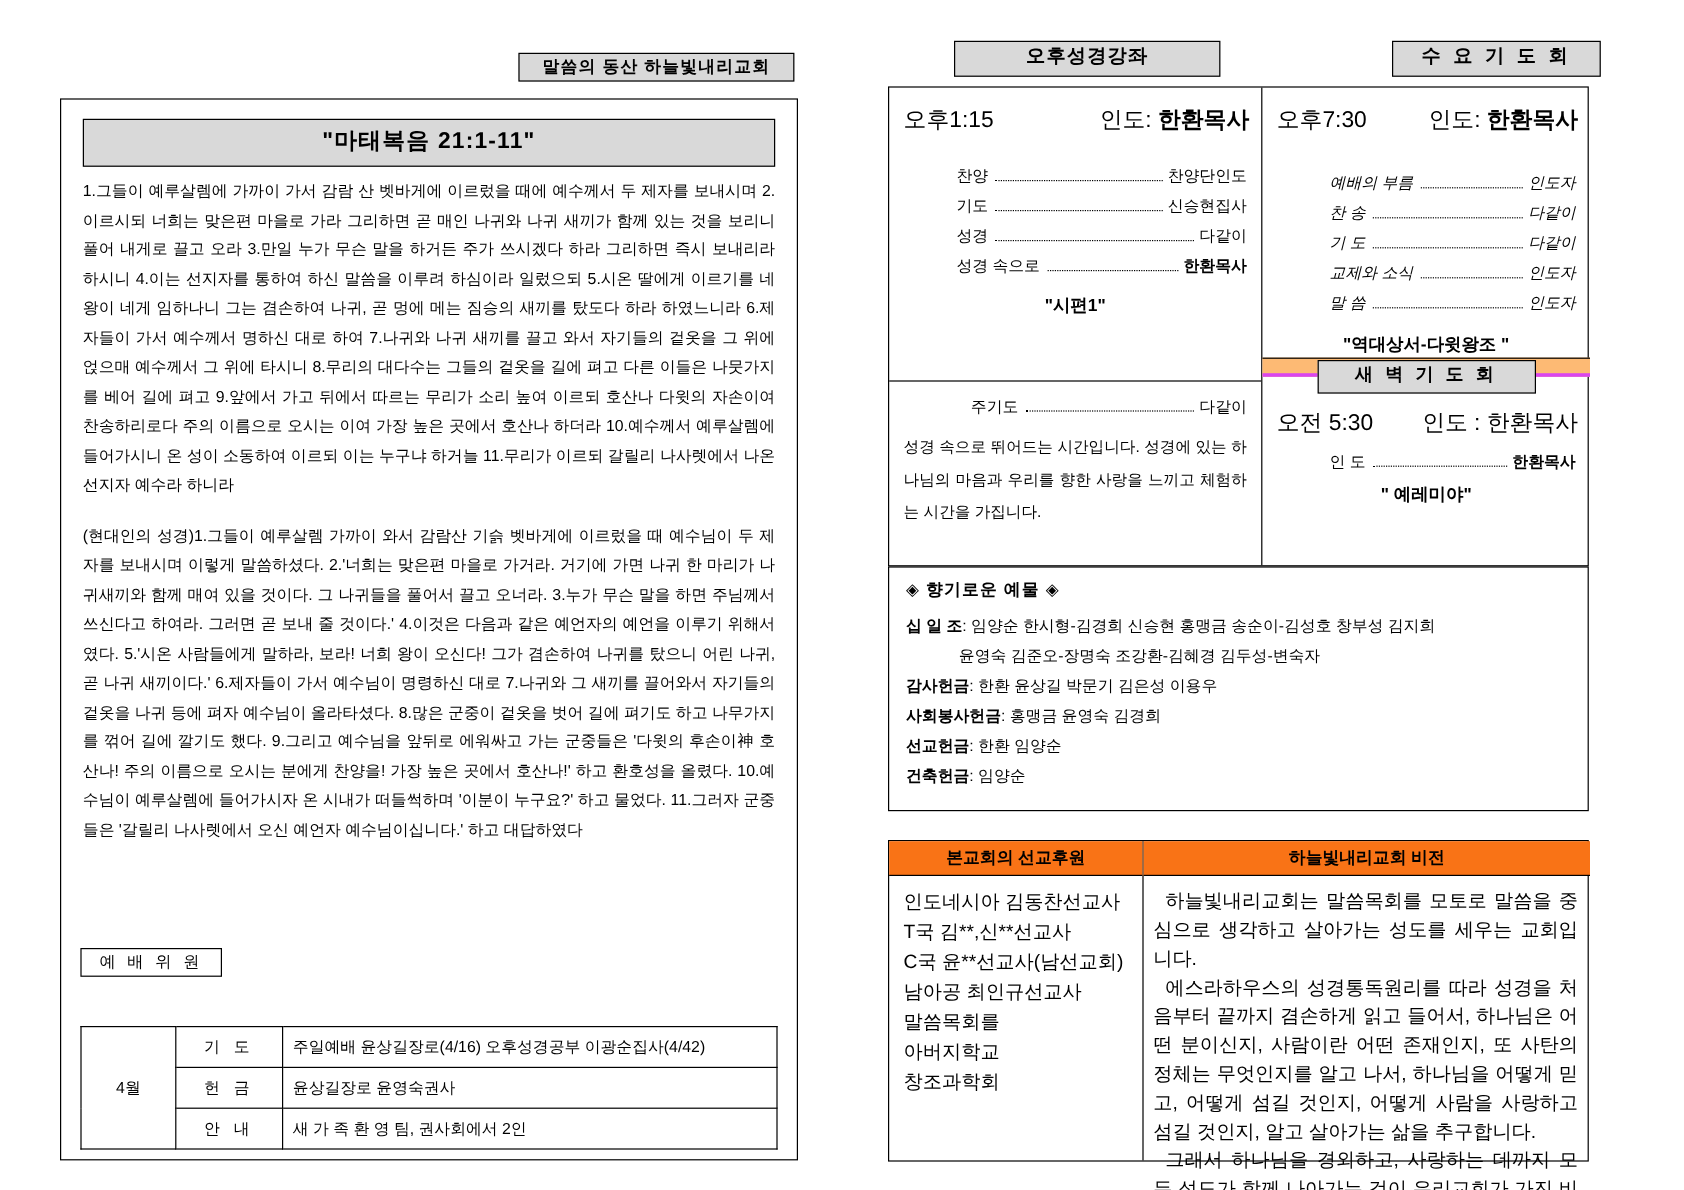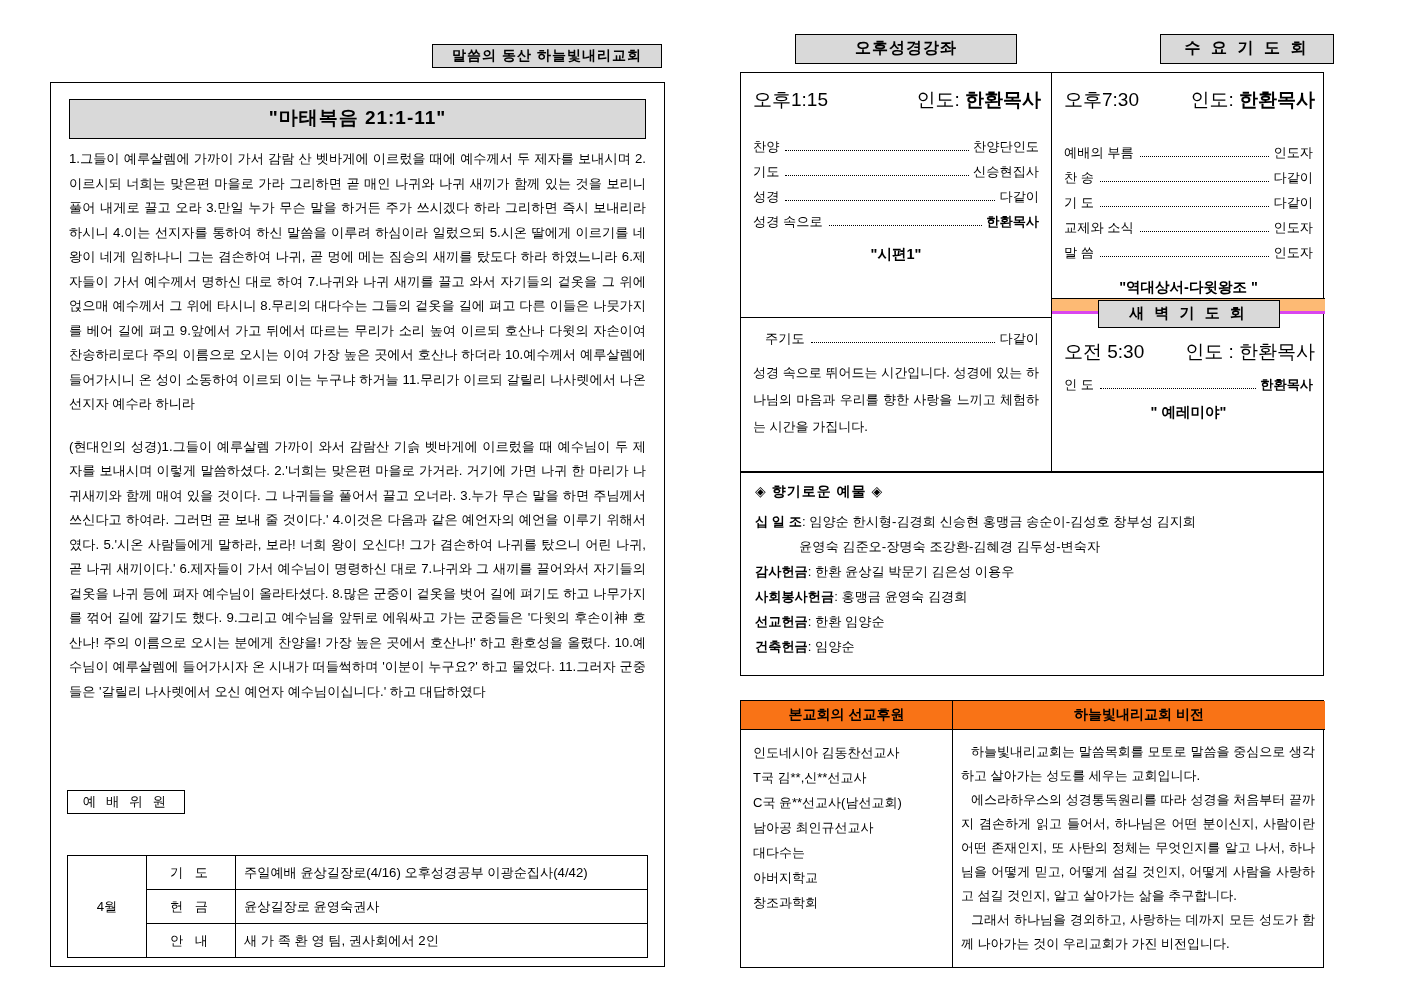--- a/index.html
+++ b/index.html
@@ -55,21 +55,21 @@
     position:absolute;left:740px;top:72px;width:584px;height:400px;
     border:1px solid #000;box-sizing:border-box;
   }
   #col-left{position:absolute;left:0;top:0;width:311px;height:100%;border-right:1px solid #000;box-sizing:border-box;}
   #col-right{position:absolute;left:311px;top:0;width:273px;height:100%;box-sizing:border-box;}
 
   .time-row{display:flex;justify-content:space-between;font-size:19px;padding:14px 10px 0 12px;}
   .time-row b{font-weight:bold;}
   .order-list{margin:18px 12px 0 12px;}
   .order-row{display:flex;align-items:flex-end;font-size:13.2px;height:25px;}
-  .order-row .ttl{white-space:nowrap;}
+  .order-row .ttl{white-space:nowrap;margin-left:44px;}
   .order-row .dots{flex:1;border-bottom:1px dotted #000;margin:0 4px 5px 6px;height:1px;}
   .order-row .who{white-space:nowrap;}
   .order-row .who.bold{font-weight:bold;}
   .center-quote{text-align:center;font-size:14.5px;font-weight:bold;margin-top:14px;}
 
   #pray-divider{position:absolute;left:0;top:244px;width:100%;border-top:1px solid #000;}
   #lords-prayer{position:absolute;left:24px;right:12px;top:250px;}
   #scripture-note{position:absolute;left:12px;right:12px;top:286px;font-size:13px;line-height:27px;text-align:justify;word-break:break-all;}
 
   #dawn-badge-wrap{position:absolute;left:0;top:225px;width:100%;height:16px;border-top:1px solid #000;border-bottom:3px solid #d946ef;box-sizing:border-box;background:#fdba74;}
@@ -86,21 +86,21 @@
   #offering-title{font-size:14px;font-weight:bold;letter-spacing:1px;margin-bottom:8px;}
   .off-row{font-size:13.2px;line-height:25px;}
   .off-row .k{font-weight:bold;}
   .off-indent{padding-left:44px;}
 
   
   #bottom-wrap{position:absolute;left:740px;top:700px;width:584px;height:268px;border:1px solid #000;box-sizing:border-box;}
   #bt-left{position:absolute;left:0;top:0;width:212px;height:100%;border-right:1px solid #000;box-sizing:border-box;}
   #bt-right{position:absolute;left:212px;top:0;width:372px;height:100%;box-sizing:border-box;}
   .bt-head{height:28px;background:#f97316;border-bottom:1px solid #000;text-align:center;font-weight:bold;font-size:14px;line-height:26px;}
-  .bt-body{padding:10px 10px 0 12px;font-size:13px;line-height:25px;}
+  .bt-body{padding:10px 10px 0 12px;font-size:16px;line-height:25px;}
   .bt-body.vision{line-height:24px;text-align:justify;word-break:break-all;padding:10px 10px 0 8px;}
   .bt-body.vision p{margin:0 0 0 0;text-indent:10px;}
 </style>
 </head>
 <body>
 
 <div class="page">
 
   <div id="left-title" class="hdr-badge">
     <span>말씀의 동산  하늘빛내리교회</span>
@@ -186,21 +186,21 @@
     </div>
 
     <div id="col-right">
       <div class="time-row">
         <span>오후7:30</span>
         <span>
           <span>인도: </span><b>한환목사</b>
         </span>
       </div>
 
-      <div class="order-list" style="margin-top:24px;">
+      <div class="order-list" style="margin-top:24px;font-style:italic;">
         <div class="order-row">
           <span class="ttl">예배의 부름</span>
           <span class="dots"></span>
           <span class="who">인도자</span>
         </div>
         <div class="order-row">
           <span class="ttl">찬    송</span>
           <span class="dots"></span>
           <span class="who">다같이</span>
         </div>
@@ -275,21 +275,21 @@
   </div>
 
   <div id="bottom-wrap">
     <div id="bt-left">
       <div class="bt-head">본교회의 선교후원</div>
       <div class="bt-body">
         <div>인도네시아 김동찬선교사</div>
         <div>T국 김**,신**선교사</div>
         <div>C국 윤**선교사(남선교회)</div>
         <div>남아공 최인규선교사</div>
-        <div>대다수는</div>
+        <div>말씀목회를</div>
         <div>아버지학교</div>
         <div>창조과학회</div>
       </div>
     </div>
     <div id="bt-right">
       <div class="bt-head">하늘빛내리교회 비전</div>
       <div class="bt-body vision">
         <p>하늘빛내리교회는 말씀목회를 모토로 말씀을 중심으로 생각하고 살아가는 성도를 세우는 교회입니다.</p>
         <p>에스라하우스의 성경통독원리를 따라 성경을 처음부터 끝까지 겸손하게 읽고 들어서, 하나님은 어떤 분이신지, 사람이란 어떤 존재인지, 또 사탄의 정체는 무엇인지를 알고 나서, 하나님을 어떻게 믿고, 어떻게 섬길 것인지, 어떻게 사람을 사랑하고 섬길 것인지, 알고 살아가는 삶을 추구합니다.</p>
         <p>그래서 하나님을 경외하고, 사랑하는 데까지 모든 성도가 함께 나아가는 것이 우리교회가 가진 비전입니다.</p>

